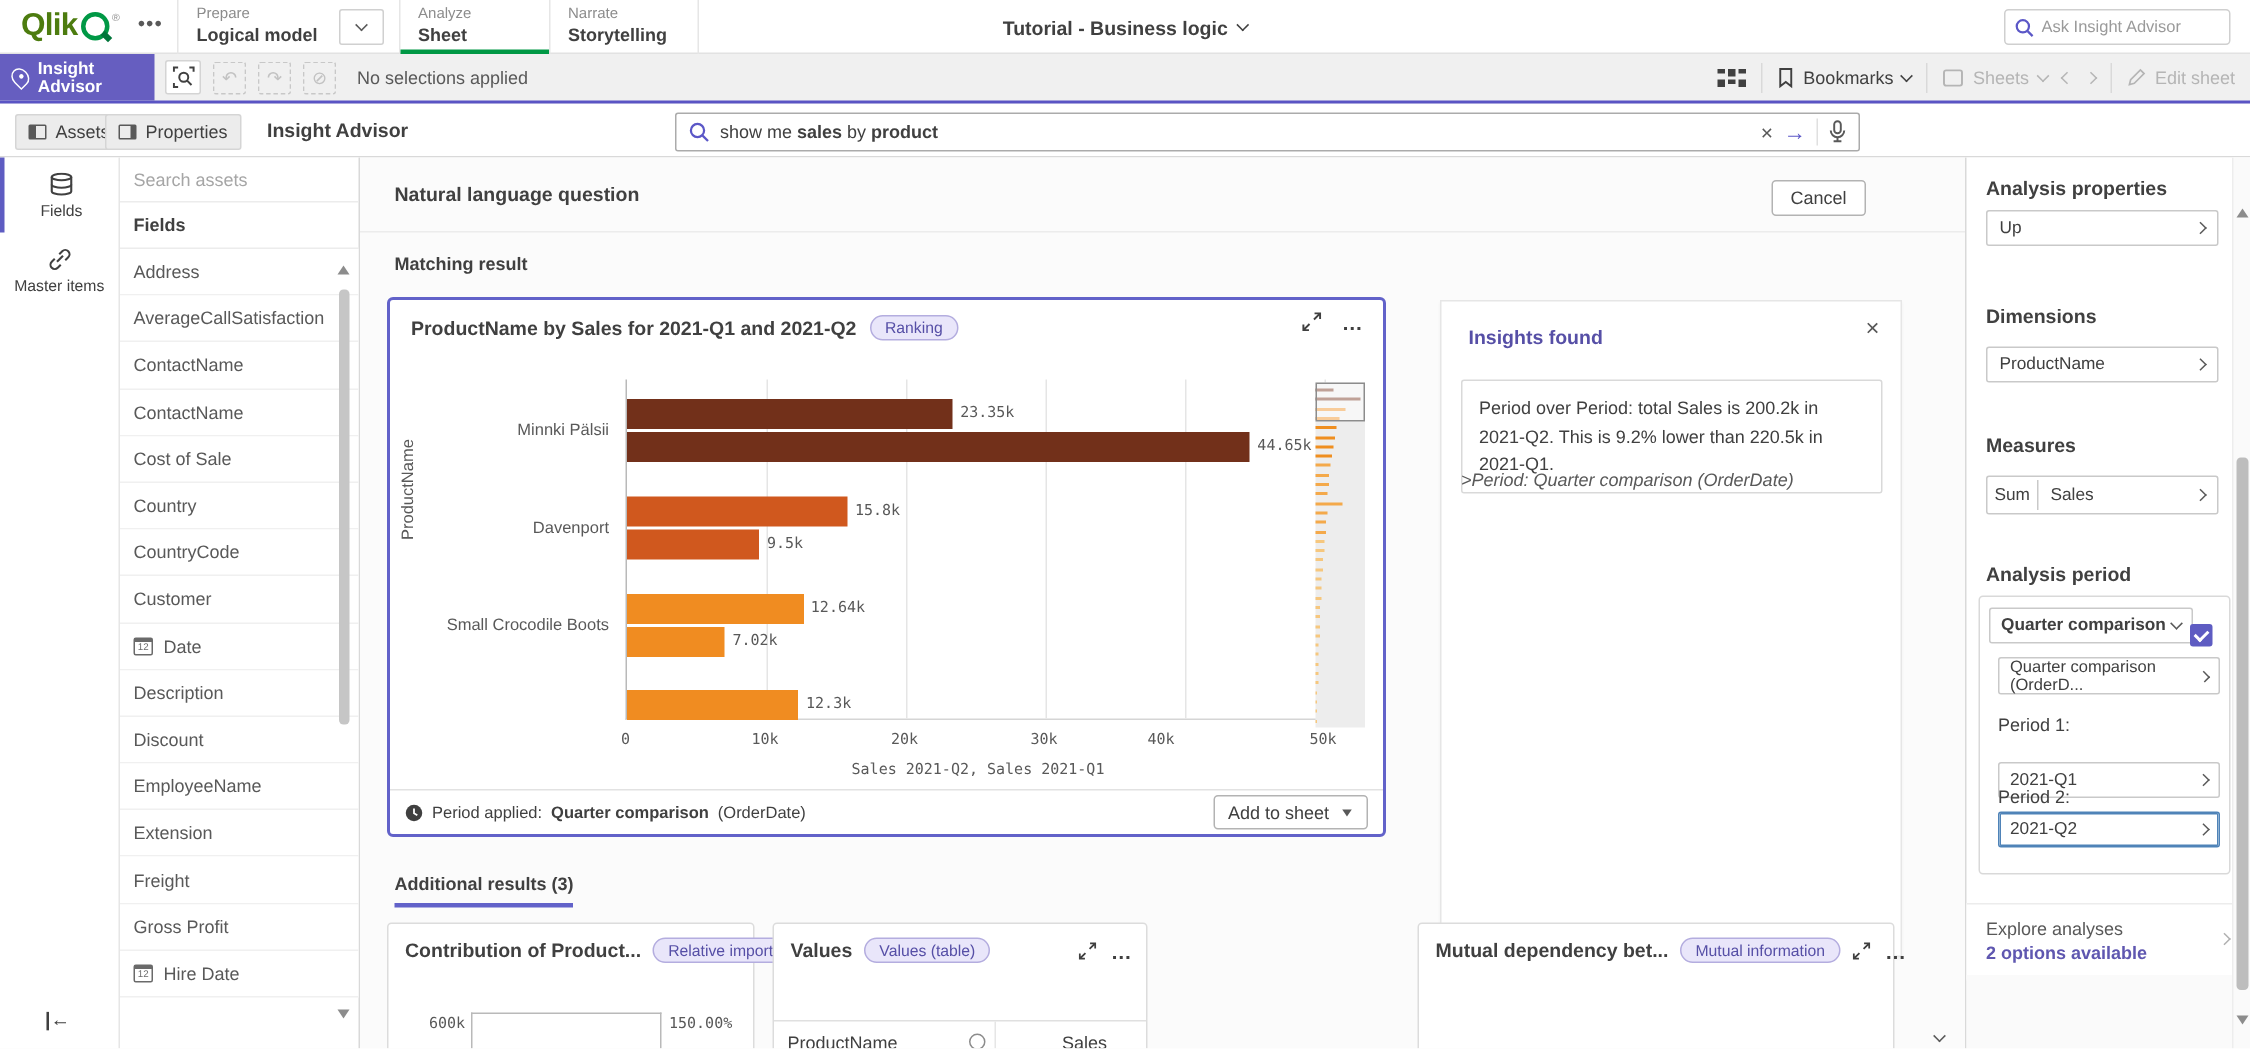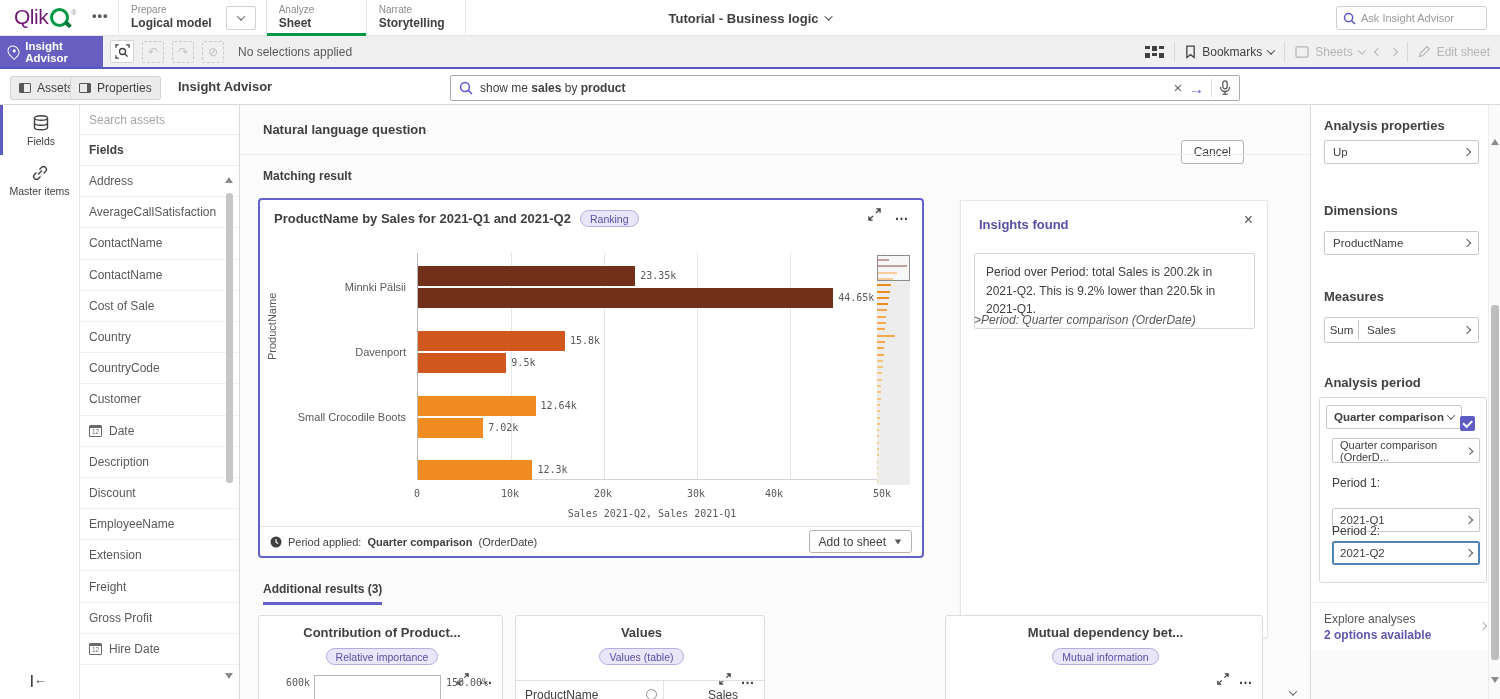--- a/index.html
+++ b/index.html
@@ -2,21 +2,21 @@
 <html><head>
 <meta charset="utf-8">
 <style>
   * { margin:0; padding:0; box-sizing:border-box; }
   body { font-family:"Liberation Sans", sans-serif; background:#fff; color:#404040; }
   .app { position:relative; width:1500px; height:699px; overflow:hidden; background:#fff; }
 
   
   .topbar { position:absolute; left:0; top:0; width:1500px; height:36px; background:#fff; border-bottom:1px solid #e2e2e2; }
   .logo { position:absolute; left:14px; top:5px; display:flex; align-items:center; cursor:pointer; }
-  .logo-text { font-size:21px; font-weight:400; color:#701a75; letter-spacing:-.5px; }
+  .logo-text { font-size:21px; font-weight:700; color:#4d7c0f; letter-spacing:-.5px; }
   .logo-q { position:relative; width:19px; height:19px; border:3.5px solid #009845; border-radius:50%; margin-left:2px; }
   .logo-q::after { content:""; position:absolute; width:3.5px; height:7px; background:#00753a; right:-3px; bottom:-4px; transform:rotate(-45deg); }
   .logo-reg { font-size:7px; color:#8c8c8c; margin-left:2px; margin-top:-10px; }
   .more-dots { position:absolute; left:92px; top:8px; font-size:13px; font-weight:700; color:#595959; letter-spacing:1px; cursor:pointer; }
   .tabs { position:absolute; left:118px; top:0; height:36px; display:flex; }
   .tab { position:relative; height:36px; padding:4px 12px 0 12px; border-left:1px solid #e6e6e6; cursor:pointer; min-width:100px; }
   .tab:last-child { border-right:1px solid #e6e6e6; }
   .tab-sec { font-size:10px; color:#8c8c8c; line-height:12px; }
   .tab-lbl { font-size:12px; font-weight:700; color:#404040; line-height:14px; }
   .tab.active::after { content:""; position:absolute; left:0; right:0; bottom:0; height:3px; background:#009845; }
@@ -78,21 +78,21 @@
   .tri-up { width:0; height:0; border-left:4px solid transparent; border-right:4px solid transparent; border-bottom:6px solid #8c8c8c; }
   .tri-dn { width:0; height:0; border-left:4px solid transparent; border-right:4px solid transparent; border-top:6px solid #8c8c8c; }
   .chev { display:inline-block; width:6px; height:6px; border-right:1.6px solid currentColor; border-bottom:1.6px solid currentColor; }
   .chev.down { transform:rotate(45deg) translate(-1px,-1px); }
   .chev.right { transform:rotate(-45deg); }
   .chev.left { transform:rotate(135deg); }
 
   
   .main { position:absolute; left:240px; top:105px; width:1070px; height:594px; background:#fbfbfb; overflow:hidden; }
   .page-title { position:absolute; left:23px; top:17px; font-size:13px; font-weight:700; color:#404040; }
-  .cancel-btn { position:absolute; right:66px; top:15px; height:24px; padding:0 12px; background:#fff; border:1px solid #b3b3b3; border-radius:3px; font-size:12px; color:#404040; display:flex; align-items:center; cursor:pointer;margin-top:20px; }
+  .cancel-btn { position:absolute; right:66px; top:15px; height:24px; padding:0 12px; background:#fff; border:1px solid #b3b3b3; border-radius:3px; font-size:12px; color:#404040; display:flex; align-items:center; cursor:pointer; }
   .main-div { position:absolute; left:0; top:49px; width:100%; height:1px; background:#ececec; }
   .match-lbl { position:absolute; left:23px; top:64px; font-size:12px; font-weight:700; color:#404040; }
 
   
   .chart-card { position:absolute; left:18px; top:93px; width:666px; height:360px; background:#fff; border:2px solid #6262c9; border-radius:4px; }
   .card-hd { position:absolute; left:14px; top:10px; display:flex; align-items:center; gap:9px; }
   .card-title { font-size:13px; font-weight:700; color:#404040; white-space:nowrap; }
   .pill { background:#e9e6fa; border:1px solid #b4addf; color:#564fa6; font-size:10.5px; border-radius:9px; padding:1.5px 9px; white-space:nowrap; }
   .hd-tools { position:absolute; right:12px; top:8px; display:flex; align-items:center; gap:14px; color:#404040; }
   .dots { font-size:14px; font-weight:700; letter-spacing:1.5px; color:#404040; cursor:pointer; line-height:10px; }
@@ -114,21 +114,21 @@
   
   .insights { position:absolute; left:720px; top:95px; width:308px; height:438px; background:#fff; border:1px solid #e6e6e6; box-shadow:0 1px 2px rgba(0,0,0,.05); }
   .ins-title { position:absolute; left:18px; top:16px; font-size:13px; font-weight:700; color:#564fa6; }
   .ins-x { position:absolute; right:14px; top:10px; font-size:16px; color:#595959; cursor:pointer; }
   .ins-box { position:absolute; left:13px; top:52px; width:281px; border:1px solid #d9d9d9; border-radius:2px; padding:9px 11px; font-size:12px; line-height:1.55; color:#404040; background:#fff; }
   .ins-note { position:absolute; left:13px; top:112px; font-style:italic; font-size:12px; color:#595959; }
 
   
   .addl-tab { position:absolute; left:23px; top:477px; font-size:12px; font-weight:700; color:#404040; padding-bottom:6px; border-bottom:3px solid #6262c9; cursor:pointer; }
   .mini-card { position:absolute; top:510px; height:130px; background:#fff; border:1px solid #dcdcdc; border-radius:3px; }
-  .mc-hd { position:absolute; left:11px; top:9px; right:8px; display:flex; align-items:center; gap:8px;flex-direction:column; }
+  .mc-hd { position:absolute; left:11px; top:9px; right:8px; display:flex; align-items:center; gap:8px; }
   .mc-title { font-size:13px; font-weight:700; color:#404040; white-space:nowrap; }
   .mc-tools { margin-left:auto; display:flex; align-items:center; gap:10px; }
   .axis600 { position:absolute; left:27px; top:61px; font-family:"DejaVu Sans Mono",monospace; font-size:10px; color:#595959; }
   .axisbox { position:absolute; left:55px; top:59px; width:127px; height:60px; border:1px solid #b9b9b9; border-bottom:none; }
   .axis150 { position:absolute; left:187px; top:61px; font-family:"DejaVu Sans Mono",monospace; font-size:10px; color:#595959; }
   .tbl-hd { position:absolute; left:0; top:64px; width:100%; height:60px; border-top:1px solid #e0e0e0; display:flex; font-size:12px; color:#404040; }
   .tbl-c1 { width:148px; border-right:1px solid #e6e6e6; display:flex; align-items:flex-start; padding:7px 6px 0 9px; gap:6px; }
   .tbl-c2 { flex:1; text-align:right; padding:7px 26px 0 0; }
   .circ-ic { width:11px; height:11px; border:1px solid #8c8c8c; border-radius:50%; margin-left:auto; margin-top:1px; }
   .main-scrollhint { position:absolute; left:1050px; top:577px; color:#595959; cursor:pointer; }

